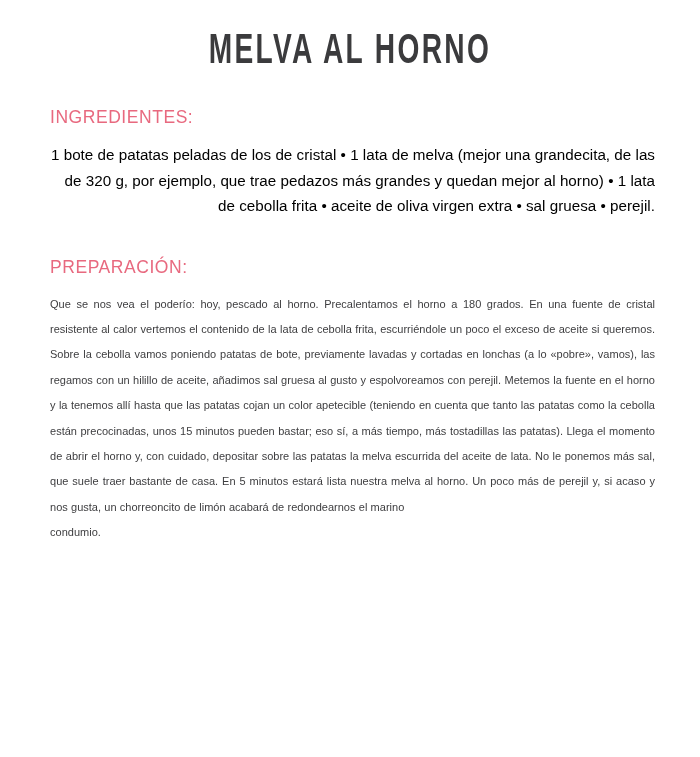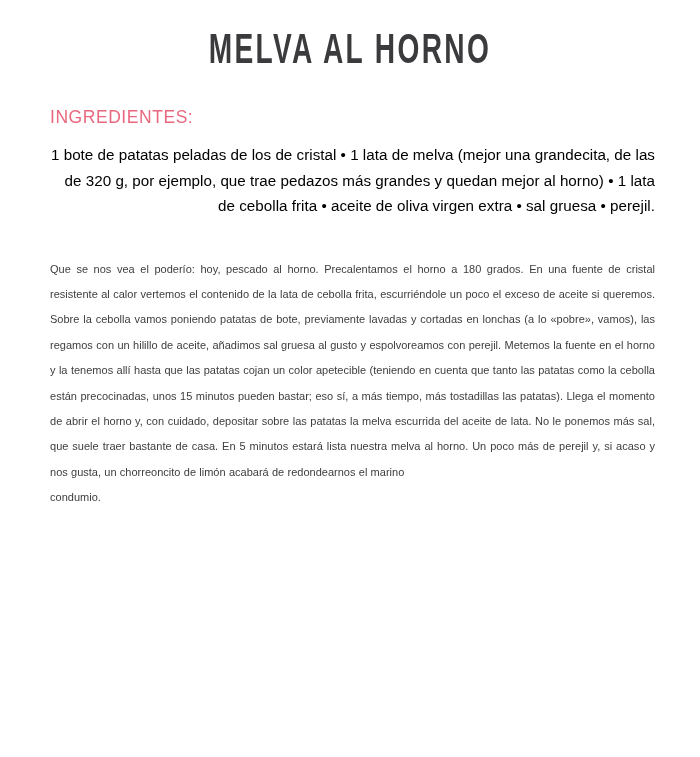--- a/index.html
+++ b/index.html
@@ -100,17 +100,18 @@
   <h1 class="recipe-title">MELVA AL HORNO</h1>
 
   <div class="content">
 
     <h2 class="section-heading ingredients-heading">INGREDIENTES:</h2>
 
     <p class="ingredients-body">1 bote de patatas peladas de los de cristal • 1 lata de melva (mejor una grandecita, de las de 320 g, por ejemplo, que trae pedazos más grandes y quedan mejor al horno) • 1 lata de cebolla frita • aceite de oliva virgen extra • sal gruesa • perejil.</p>
 
     <div class="section-gap"></div>
 
+    <h2 class="section-heading preparation-heading">PREPARACIÓN:</h2>
 
     <p class="preparation-body"><span>Que se nos vea el poderío: hoy, pescado al horno. Precalentamos el horno a 180 grados. En una fuente de cristal resistente al calor vertemos el contenido de la lata de cebolla frita, escurriéndole un poco el exceso de aceite si queremos. Sobre la cebolla vamos poniendo patatas de bote, previamente lavadas y cortadas en lonchas (a lo «pobre», vamos), las regamos con un hilillo de aceite, añadimos sal gruesa al gusto y espolvoreamos con perejil. Metemos la fuente en el horno y la tenemos allí hasta que las patatas cojan un color apetecible (teniendo en cuenta que tanto las patatas como la cebolla están precocinadas, unos 15 minutos pueden bastar; eso sí, a más tiempo, más tostadillas las patatas). Llega el momento de abrir el horno y, con cuidado, depositar sobre las patatas la melva escurrida del aceite de lata. No le ponemos más sal, que suele traer bastante de casa. En 5 minutos estará lista nuestra melva al horno. Un poco más de perejil y, si acaso y nos gusta, un chorreoncito de limón acabará de redondearnos el marino</span><span class="last-line">condumio.</span></p>
 
   </div>
 </div>
 
 </body></html>

